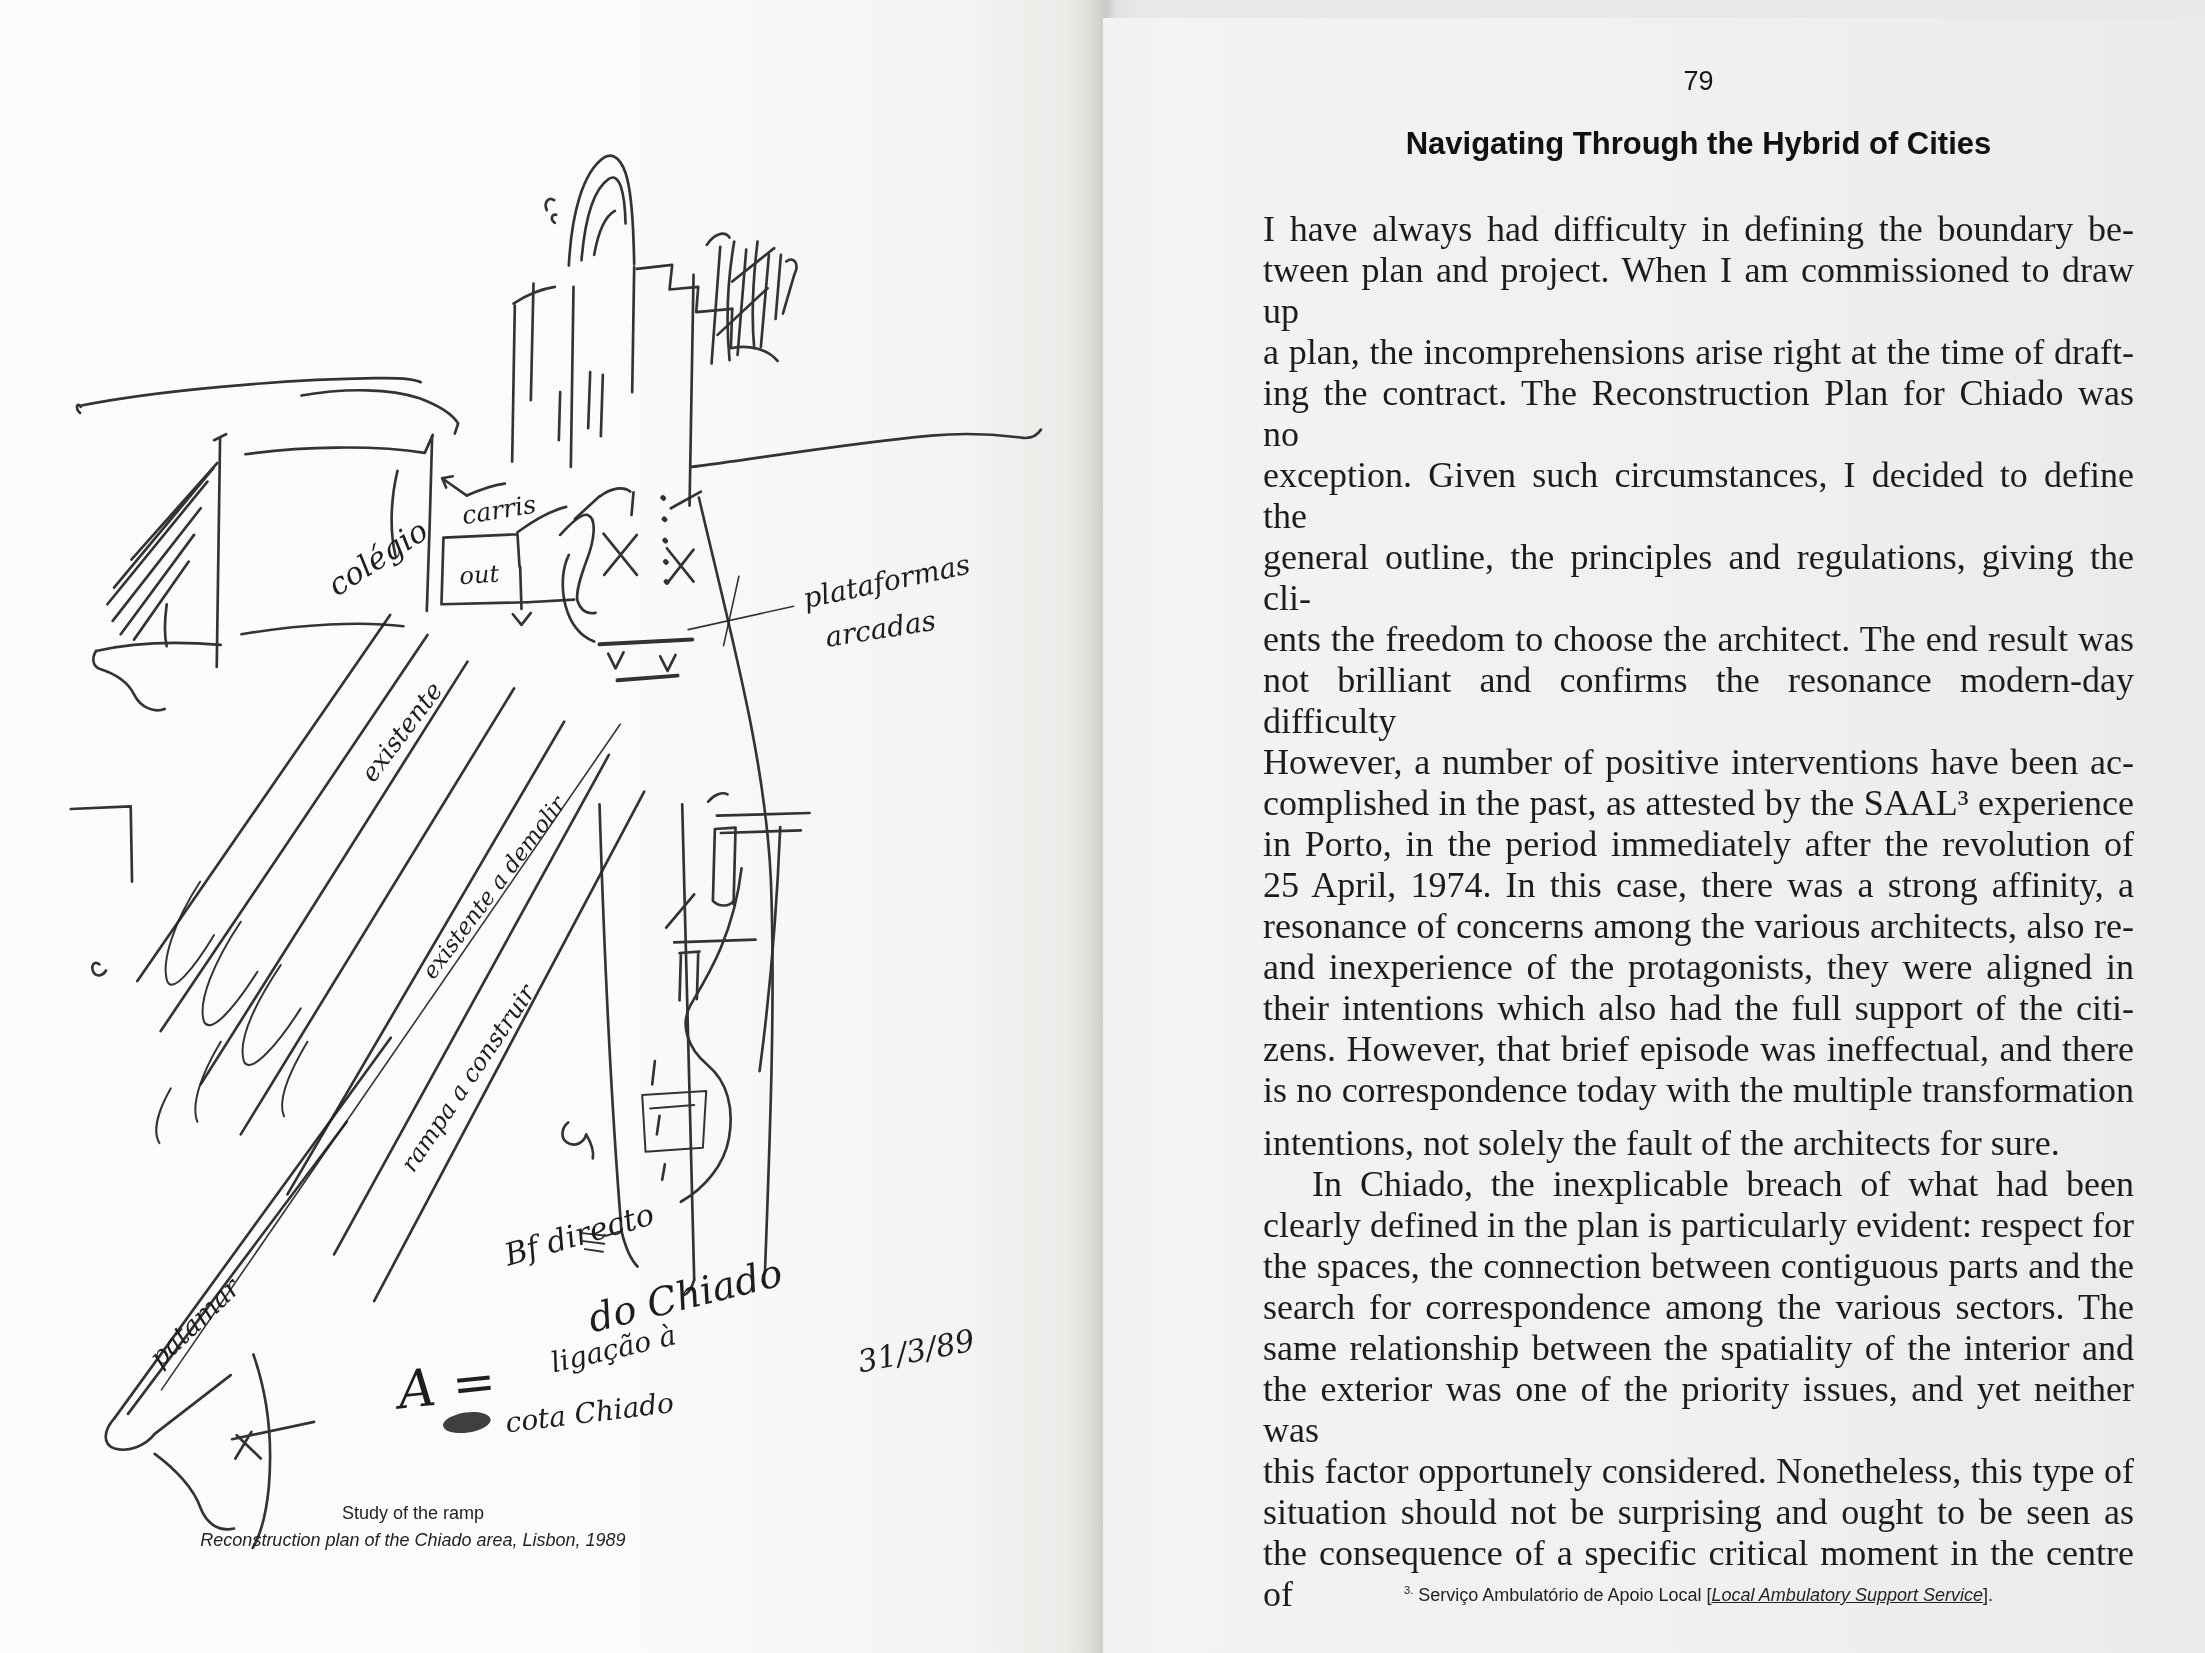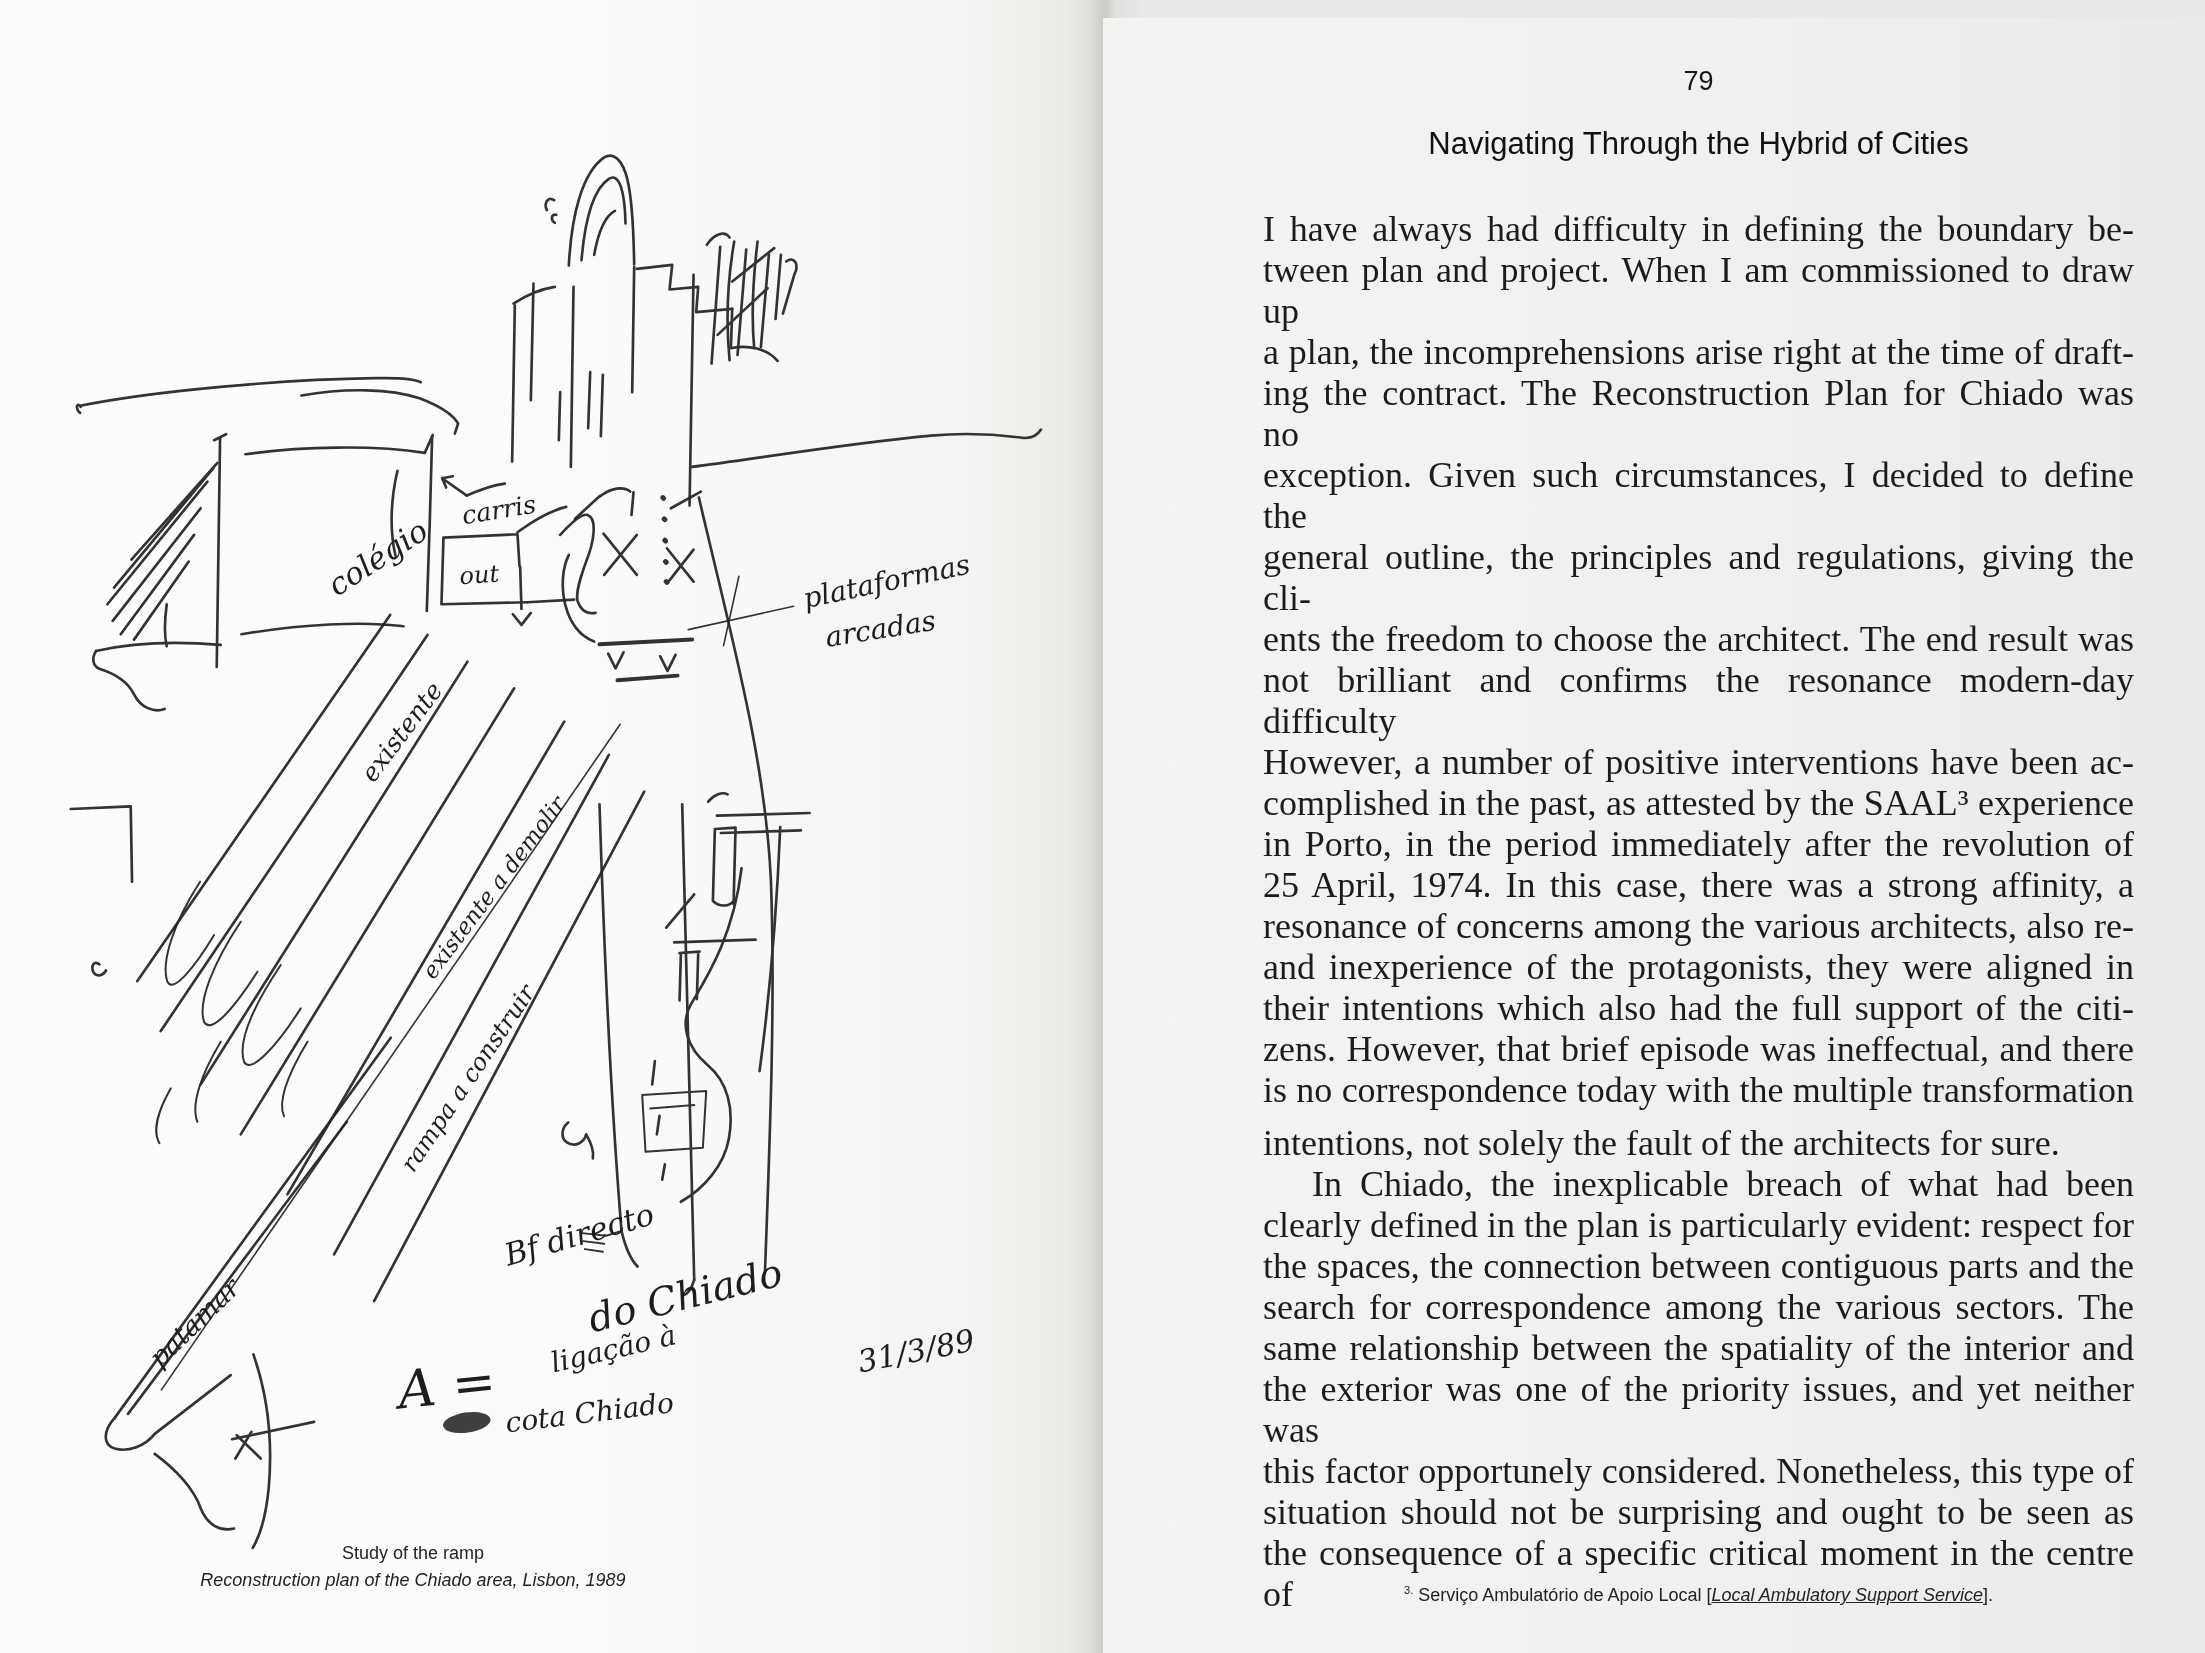--- a/index.html
+++ b/index.html
@@ -7,33 +7,33 @@
   #spread{position:relative;width:2205px;height:1654px;overflow:hidden;}
 
   
   #page-left{position:absolute;left:0;top:0;width:1103px;height:1654px;
     background:linear-gradient(90deg,#fcfcfb 0%,#fbfbfa 55%,#f4f3f1 88%,#e8e7e4 100%);}
   #sketch-svg{position:absolute;left:0;top:0;width:1103px;height:1654px;}
   .ink{stroke:#232323;fill:none;stroke-linecap:round;stroke-linejoin:round;opacity:.92;}
   .w4{stroke-width:4px;} .w3{stroke-width:3px;} .w2{stroke-width:2.4px;} .w6{stroke-width:6px;} .w7{stroke-width:7.5px;}
   .hand{font-family:"DejaVu Serif",serif;font-style:italic;fill:#1d1d1d;stroke:none;}
   .caption{position:absolute;left:93px;top:1500px;width:640px;text-align:center;color:#232323;
-    font-size:18px;line-height:27px;margin-top:40px;}
+    font-size:18px;line-height:27px;}
   .caption .cap2{font-style:italic;}
 
   
   #gutter{position:absolute;left:1066px;top:0;width:77px;height:1654px;
     background:linear-gradient(90deg,rgba(0,0,0,0) 0%,rgba(85,80,74,0.06) 30%,rgba(85,80,74,0.20) 52%,rgba(85,80,74,0.05) 64%,rgba(0,0,0,0) 100%);}
 
   
   #page-right{position:absolute;left:1103px;top:18px;width:1102px;height:1654px;
     background:linear-gradient(90deg,#f3f2f0 0%,#f4f3f2 6%,#f1f0ee 55%,#eceae8 100%);}
   #rp-content{position:absolute;left:160px;right:71px;top:0;bottom:0;color:#1b1b1b;}
   .pagenum{position:absolute;left:0;right:0;top:48px;text-align:center;font-size:27px;color:#161616;}
-  .chapter-title{position:absolute;left:0;right:0;top:108px;text-align:center;font-size:31px;font-weight:400;color:#111;}
+  .chapter-title{position:absolute;left:0;right:0;top:108px;text-align:center;font-size:31px;font-weight:700;color:#111;}
   .body-text{position:absolute;left:0;right:0;top:191px;font-family:"Liberation Serif",serif;
     font-size:36px;line-height:41px;color:#1c1c1c;}
   .bline{text-align:justify;text-align-last:justify;}
   .bline.indent{text-indent:49px;}
   .bline.flushlast{text-align-last:left;margin-top:12px;}
   .footnote{position:absolute;left:0;right:0;top:1566px;text-align:center;font-size:18px;color:#222;}
   .footnote .it{font-style:italic;text-decoration:underline;}
   .footnote sup{font-size:0.62em;vertical-align:super;}
 </style>
 </head>

